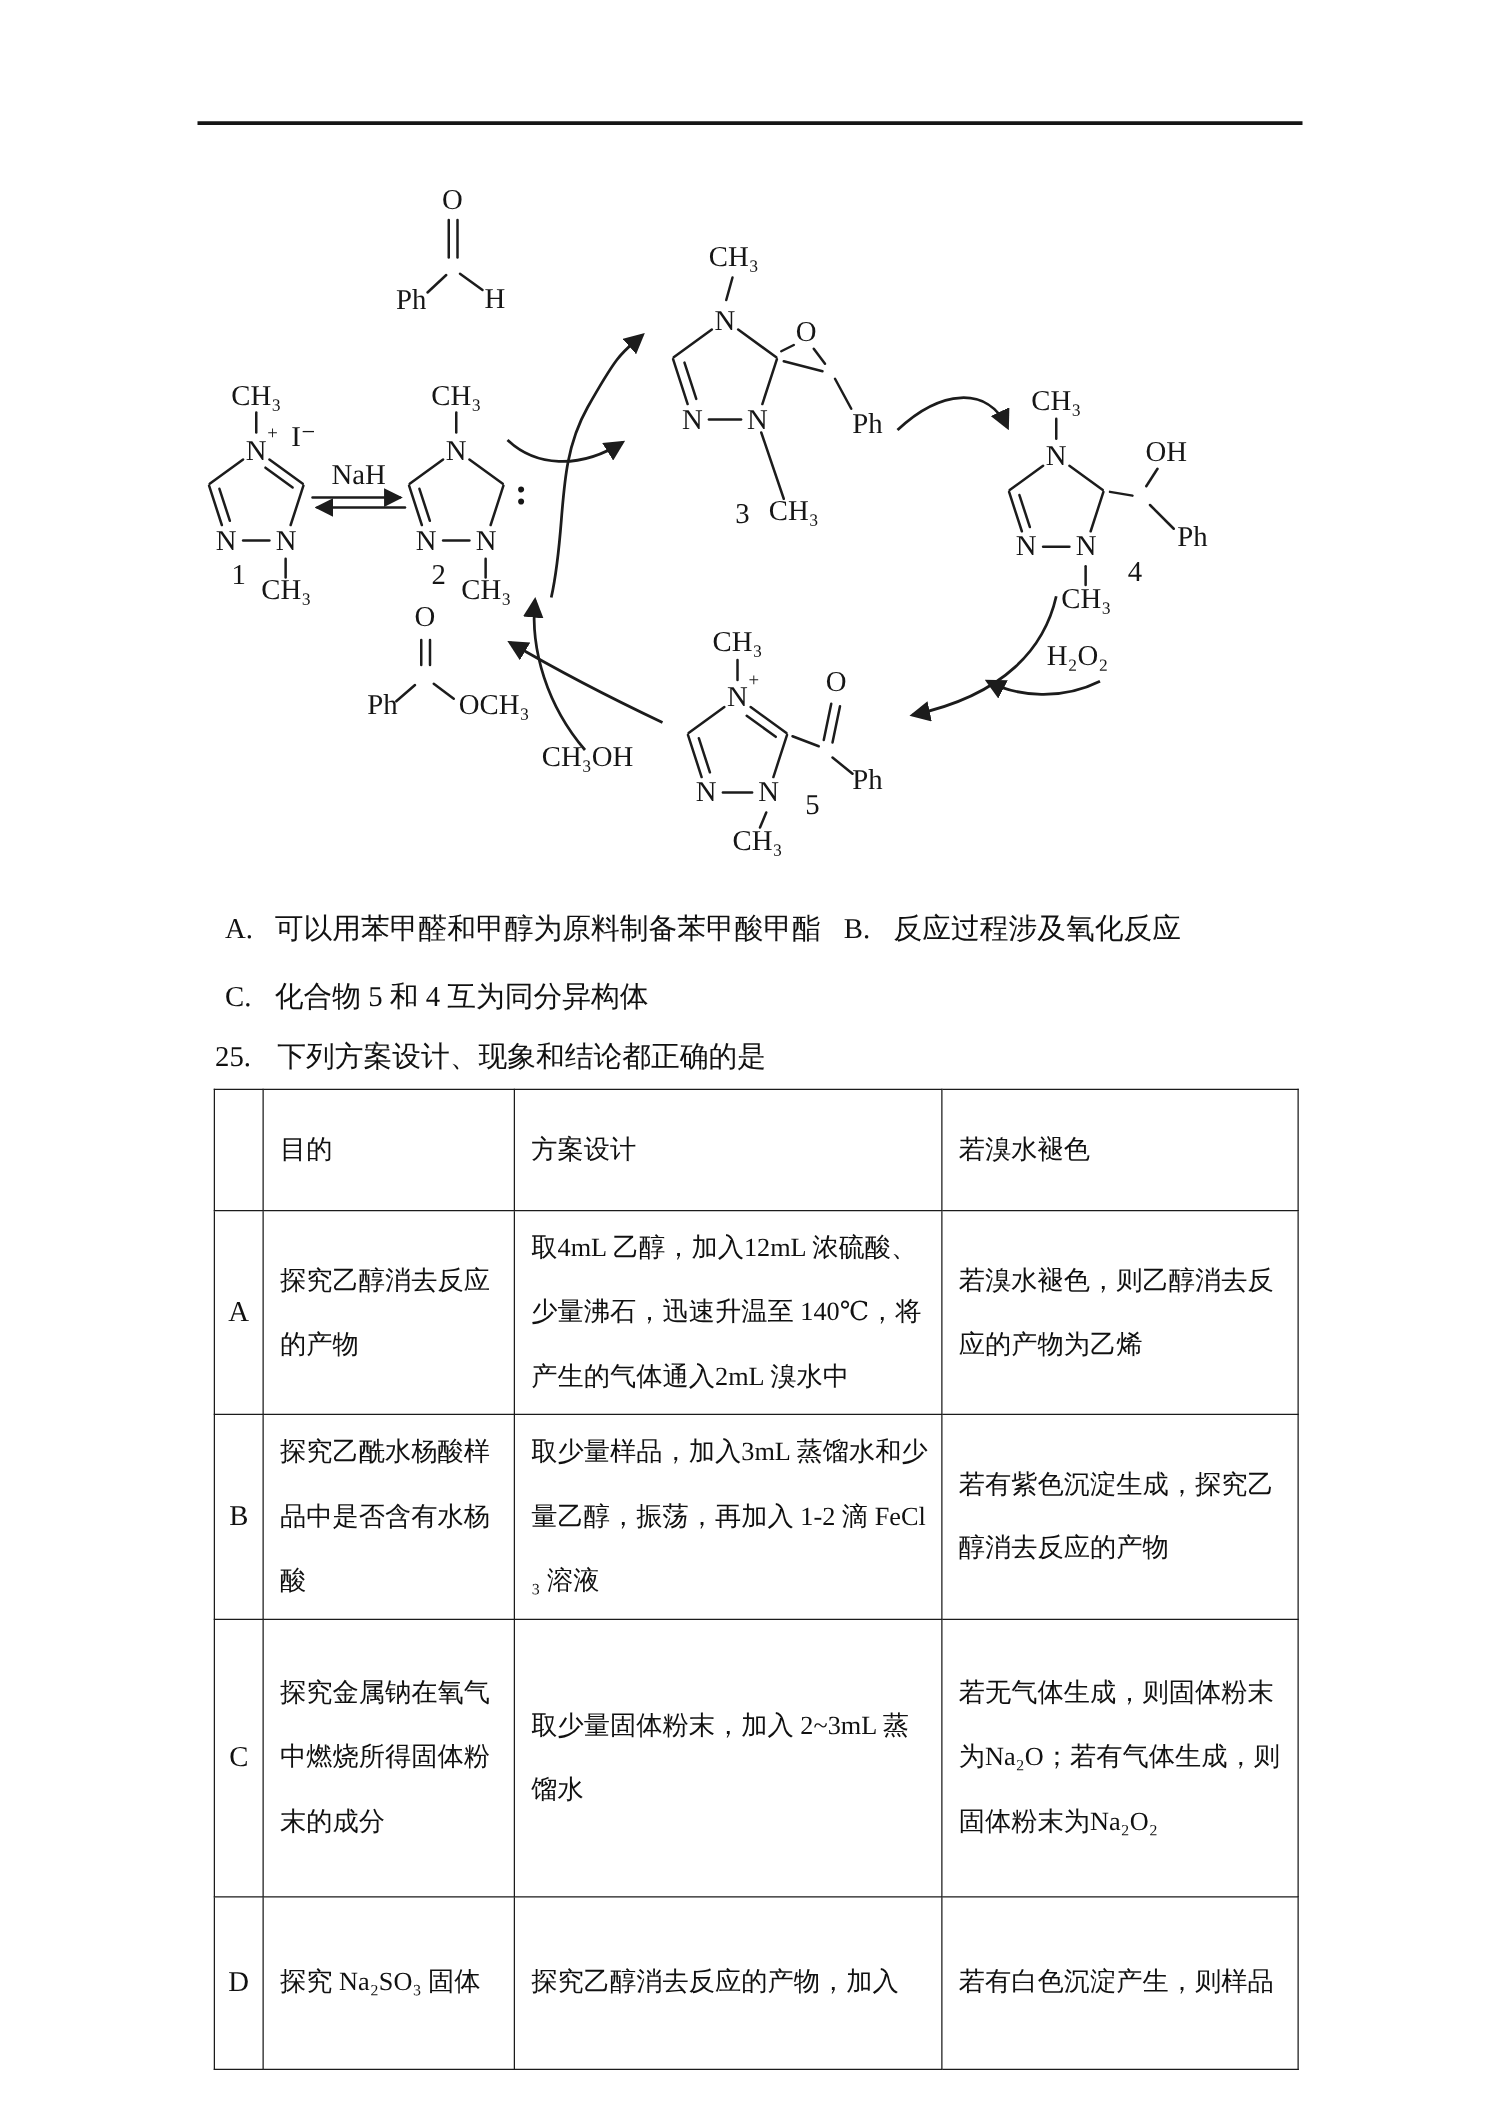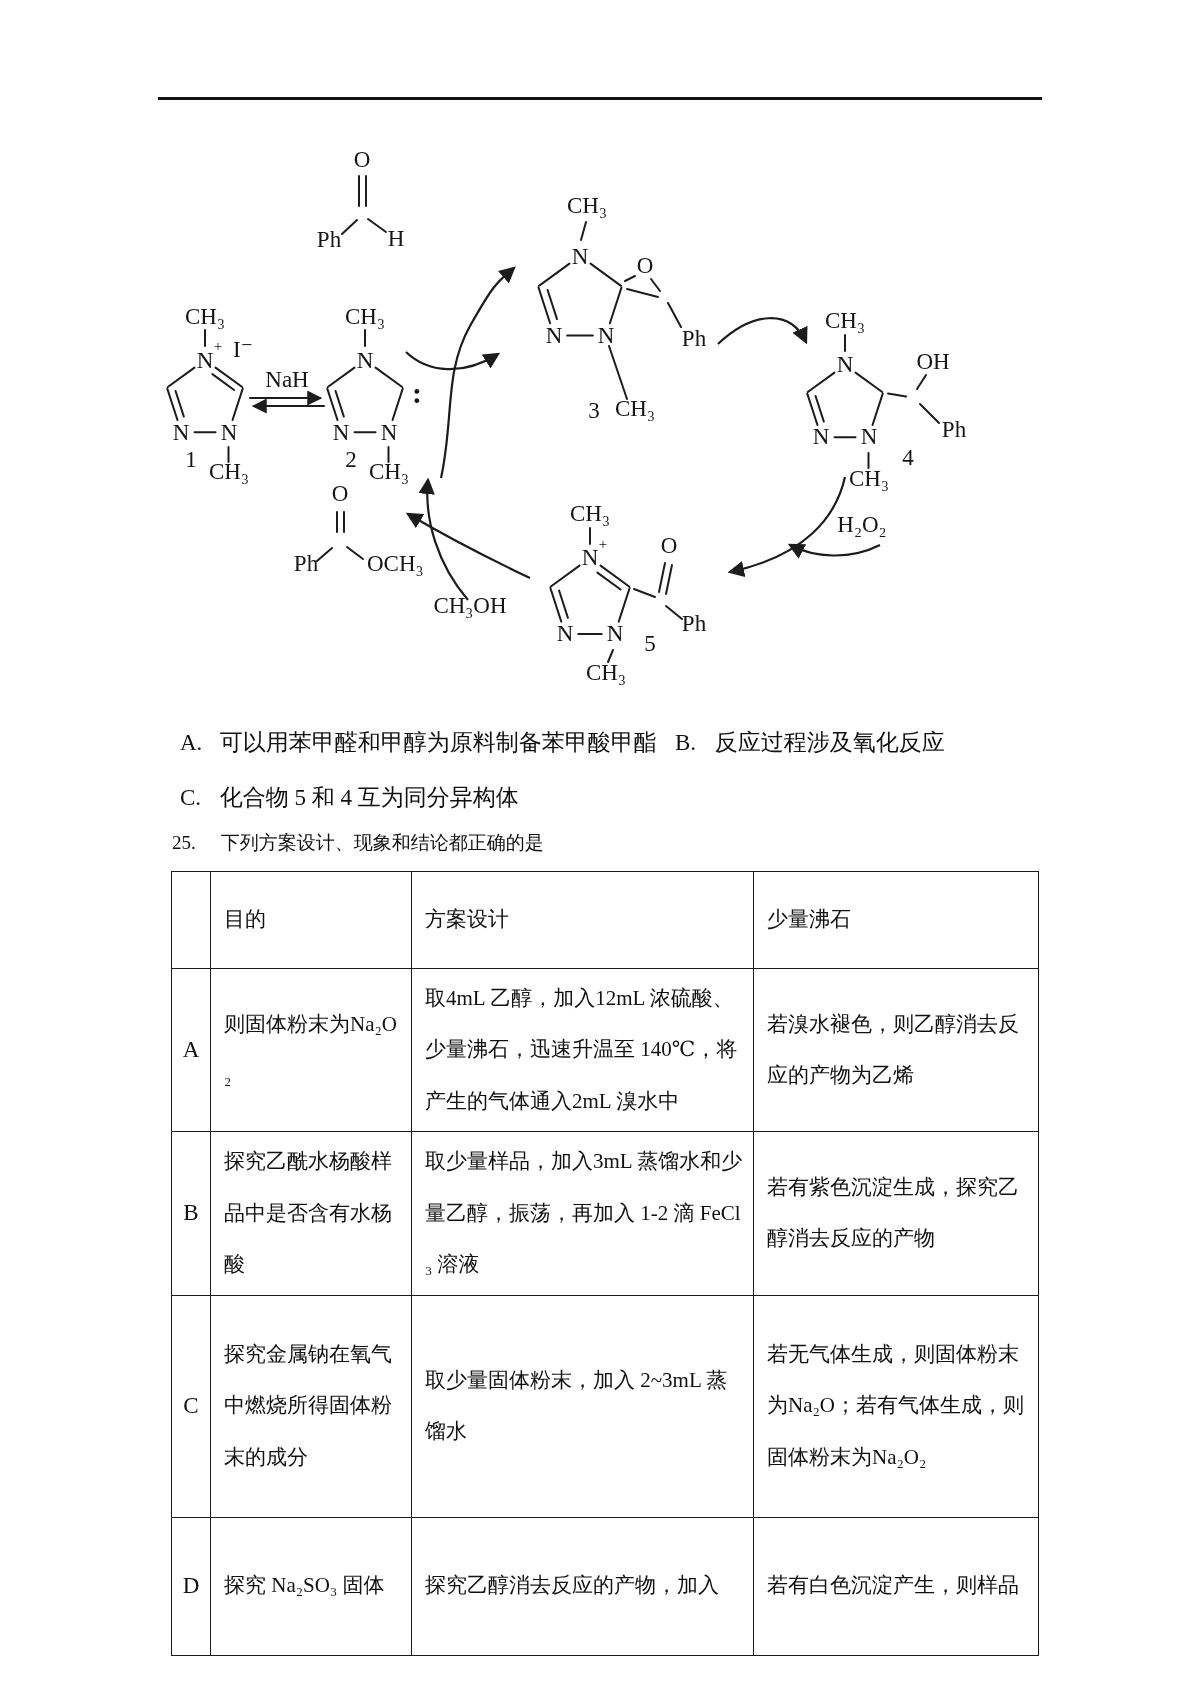--- a/index.html
+++ b/index.html
@@ -7,21 +7,21 @@
     position:relative;width:1200px;height:1698px;background:#ffffff;overflow:hidden;
     font-family:"Liberation Serif","DejaVu Serif",serif;color:#111;
   }
   .top-rule{position:absolute;left:158px;top:97px;width:884px;height:3px;background:#151515;}
   svg.diagram{position:absolute;left:0;top:0;}
   svg.diagram text{font-family:"Liberation Serif","DejaVu Serif",serif;fill:#161616;}
   .bond{stroke:#1c1c1c;stroke-width:2;stroke-linecap:round;fill:none;}
   .arrow{stroke:#1c1c1c;stroke-width:2.2;fill:none;}
   .opt-row{position:absolute;font-size:23px;white-space:nowrap;}
   .opt-label{display:inline-block;min-width:34px;}
-  .q-line{position:absolute;font-size:19px;white-space:nowrap;}
+  .q-line{position:absolute;font-size:23px;white-space:nowrap;}
   .q-num{display:inline-block;min-width:44px;}
   table.exp{
     position:absolute;left:171px;top:871px;width:867px;
     border-collapse:collapse;table-layout:fixed;
     font-size:21px;
   }
   table.exp td{
     border:1.7px solid #1b1b1b;vertical-align:middle;
     padding:4px 8px 4px 13px;line-height:2.45;
     word-break:break-all;overflow-wrap:anywhere;
@@ -213,25 +213,25 @@
       <col class="c-letter">
         <col class="c-purpose">
         <col class="c-plan">
         <col class="c-result">
     </colgroup>
     <tbody>
       <tr class="h-row">
         <td class="letter"></td>
         <td>目的</td>
         <td>方案设计</td>
-        <td>少量沸石</td>
+        <td>若溴水褪色</td>
       </tr>
       <tr class="r-a">
         <td class="letter">A</td>
-        <td>则固体粉末为Na₂O₂</td>
+        <td>探究乙醇消去反应的产物</td>
         <td>取4mL 乙醇，加入12mL 浓硫酸、少量沸石，迅速升温至 140℃，将产生的气体通入2mL 溴水中</td>
         <td>若溴水褪色，则乙醇消去反应的产物为乙烯</td>
       </tr>
       <tr class="r-b">
         <td class="letter">B</td>
         <td>探究乙酰水杨酸样品中是否含有水杨酸</td>
         <td>取少量样品，加入3mL 蒸馏水和少量乙醇，振荡，再加入 1-2 滴 FeCl₃ 溶液</td>
         <td>若有紫色沉淀生成，探究乙醇消去反应的产物</td>
       </tr>
       <tr class="r-c">

